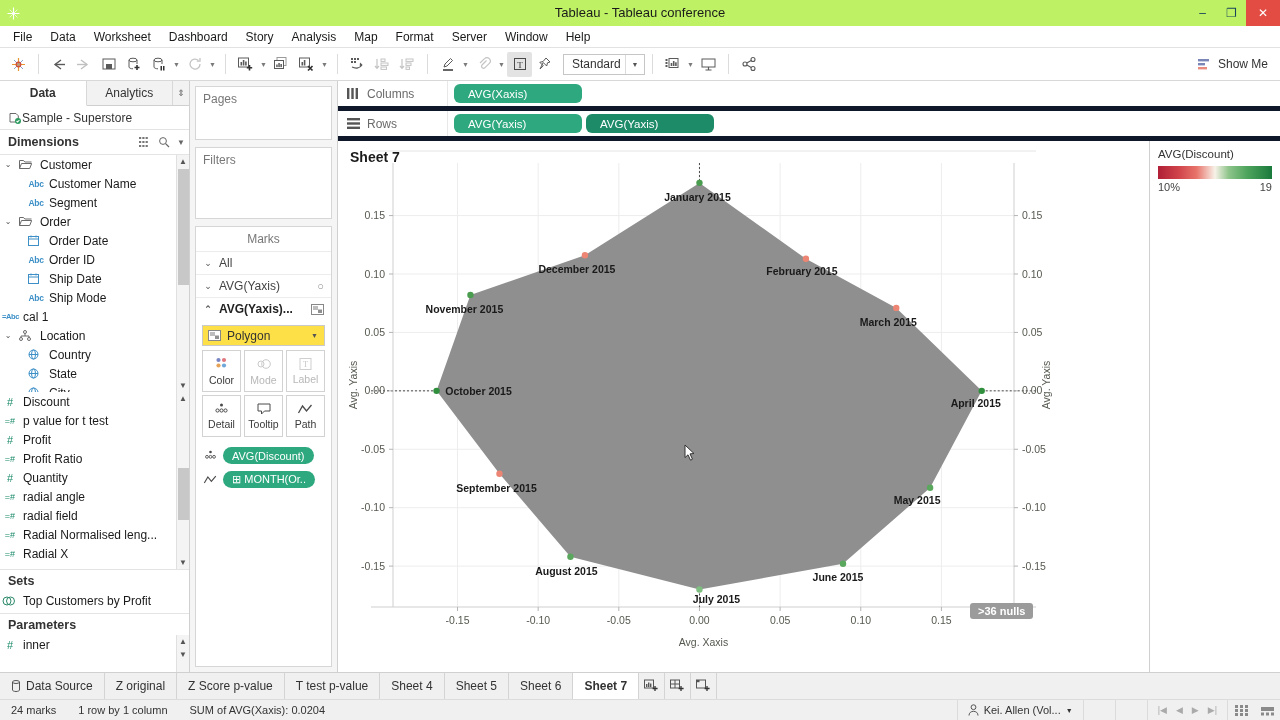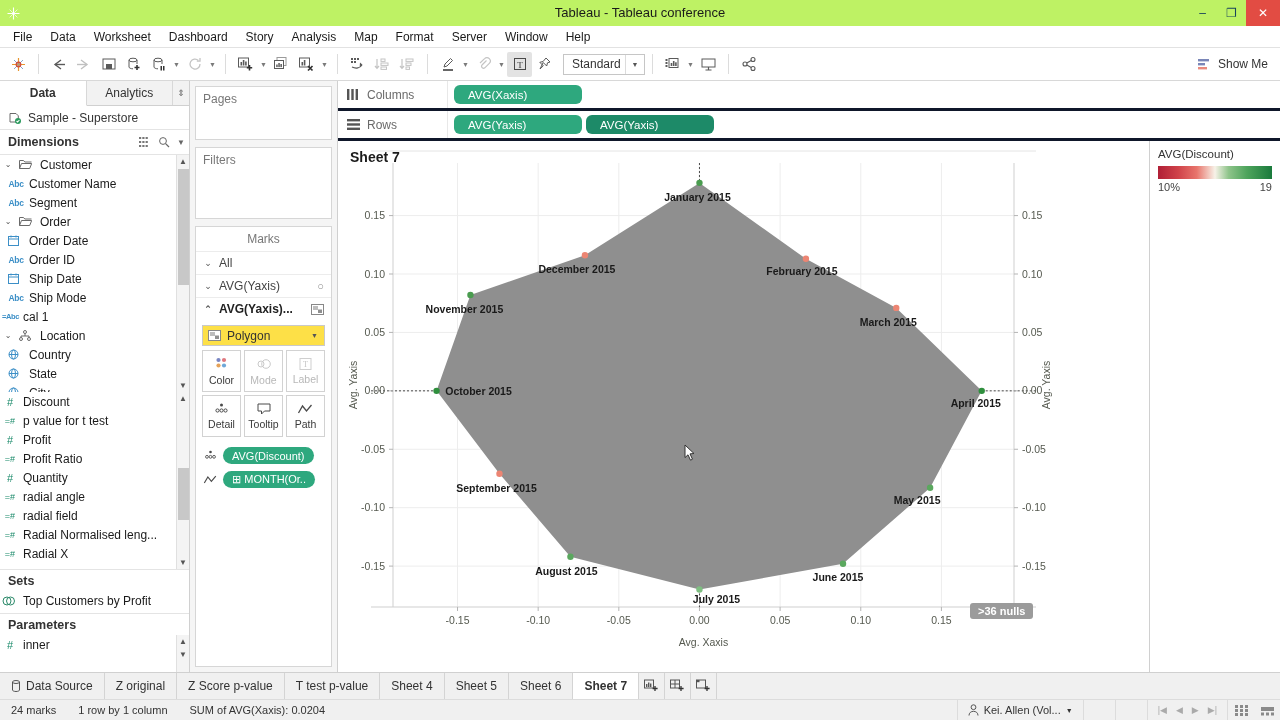--- a/index.html
+++ b/index.html
@@ -77,21 +77,21 @@
   }
   .dtabs { display: flex; height: 25px; border-bottom: 1px solid #d0d0d0; flex: 0 0 25px; }
   .dtab {
     flex: 1; display: flex; align-items: center; justify-content: center;
     font-size: 12px; color: #333; background: #f2f2f2; border-right: 1px solid #d8d8d8;
   }
   .dtab.sel { background: #fff; font-weight: bold; border-bottom: 1px solid #fff; margin-bottom: -1px; }
   .dtabs .updown { width: 16px; display: flex; align-items: center; justify-content: center;
                    font-size: 9px; color: #666; background:#f2f2f2; }
   .dsrow {
-    height: 24px; display: flex; align-items: center; gap: 6px; padding-left: 8px;
+    height: 24px; display: flex; align-items: center; gap: 0; padding-left: 8px;
     border-bottom: 1px solid #e4e4e4; font-size: 12px; flex: 0 0 24px;
   }
   .pane-hdr {
     height: 25px; display: flex; align-items: center; padding: 0 4px 0 8px;
     font-weight: bold; font-size: 12.5px; border-bottom: 1px solid #e4e4e4; flex: 0 0 25px;
   }
   .pane-hdr .hdr-icons { margin-left: auto; display: flex; align-items: center; gap: 7px; color: #666; }
   .fieldlist { overflow: hidden; position: relative; }
   .fl-scroll { position: absolute; right: 0; top: 0; bottom: 0; width: 13px; background: #f4f4f4;
                border-left: 1px solid #e0e0e0; }
@@ -101,21 +101,21 @@
   .frow {
     height: 19px; display: flex; align-items: center; gap: 5px; font-size: 12px;
     color: #1a1a1a; padding-right: 14px; white-space: nowrap;
   }
   .frow .ic { width: 16px; text-align: center; flex: 0 0 16px; color: #1a8a6a; font-size: 11px; }
   .frow .ic.abc { color: #3c8fc7; font-size: 8.5px; font-weight: bold; letter-spacing: -0.3px;}
   .frow .ic.cal { color: #3c8fc7; font-size: 7.5px; font-weight: bold; letter-spacing: -0.4px;}
   .frow .ic.globe, .frow .ic.cald { color: #3c8fc7; }
   .frow .caret { width: 12px; flex: 0 0 12px; text-align: center; font-size: 8px; color: #555; }
   .frow.lvl0 { padding-left: 2px; }
-  .frow.lvl1 { padding-left: 8px; }
+  .frow.lvl1 { padding-left: 28px; }
   .sec-title { font-weight: bold; font-size: 12.5px; padding: 4px 0 3px 8px; border-top: 1px solid #e4e4e4; }
 
   
   .cardcol {
     width: 148px; flex: 0 0 148px; background: #f5f5f5; border-right: 1px solid #d0d0d0;
     padding: 5px; display: flex; flex-direction: column; gap: 7px; min-height: 0;
   }
   .card { background: #fff; border: 1px solid #d6d6d6; }
   .card-title { font-size: 12px; color: #777; padding: 5px 7px; }
   .card.pages { height: 54px; }
@@ -143,21 +143,21 @@
   .pill-row { display: flex; align-items: center; gap: 5px; padding: 3px 0 0 7px; }
   .pill {
     background: #2ea87e; color: #fff; border-radius: 9px; height: 17px;
     display: flex; align-items: center; padding: 0 9px; font-size: 11px; white-space: nowrap;
   }
   .pill.dark { background: #1d8a68; }
 
   
   .viewarea { flex: 1 1 auto; display: flex; flex-direction: column; min-width: 0; background:#fff; }
   .shelf {
-    height: 30px; display: flex; align-items: flex-end; border-bottom: 3px solid #0f172a;
+    height: 30px; display: flex; align-items: flex-end; border-bottom: 5px solid #0f172a;
     flex: 0 0 30px; background: #fff;
   }
   .shelf-lbl {
     width: 110px; flex: 0 0 110px; display: flex; align-items: center; gap: 7px;
     padding-left: 9px; font-size: 12px; color: #6a6a6a; border-right: 1px solid #e8e8e8;
     height: 100%;
   }
   .shelf-drop { flex: 1; display: flex; align-items: center; gap: 4px; padding-left: 6px; height:100%; }
   .shelf .pill { height: 19px; border-radius: 6px; font-size: 11.5px; padding: 0 14px; }
   .shelf .pill.w1 { min-width: 128px; justify-content: flex-start; }

